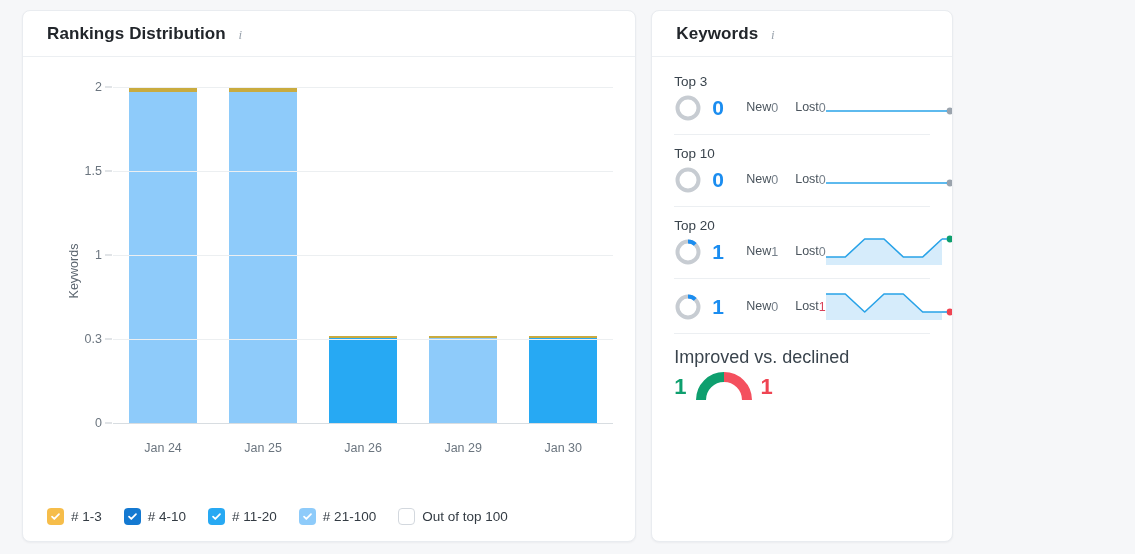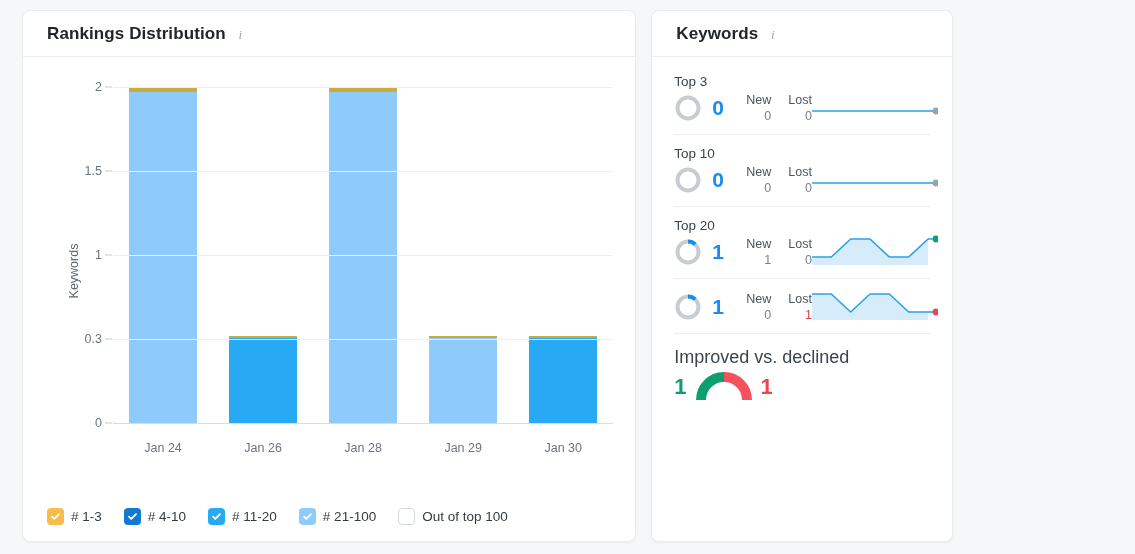--- a/index.html
+++ b/index.html
@@ -198,21 +198,21 @@
     font-weight: bold;
     color: #1b8df0;
     margin-left: 10px;
     min-width: 22px;
   }
   .nl-group {
     display: flex;
     gap: 17px;
     margin-left: 12px;
   }
-  .nl-col { display: flex; flex-direction: column; text-align: right; }
+  .nl-col { display: flex; flex-direction: row; }
   .nl-label { font-size: 12.5px; color: #4a545d; line-height: 15px; }
   .nl-val  { font-size: 12.5px; color: #78828c; line-height: 16px; }
   .nl-val.lost-red { color: #d9425a; }
   .spark { margin-left: auto; width: 126px; height: 34px; }
 
   
   .ivd { padding-top: 13px; }
   .ivd-title {
     font-size: 18px;
     color: #3a444d;
@@ -245,32 +245,32 @@
         <div class="plot" id="plot">
           <div class="bars" id="bars">
               <div class="bar-slot">
                 <div class="bar" style="height: 100%;">
                   <div class="seg" style="background: rgb(142, 203, 250); height: 98.5%;"></div>
                   <div class="seg" style="background: rgb(201, 171, 63); height: 1.5%;"></div>
                 </div>
                 <div class="xtick">Jan 24</div>
               </div>
               <div class="bar-slot">
+                <div class="bar" style="height: 100%;">
+                  <div class="seg" style="background: rgb(142, 203, 250); height: 98.5%;"></div>
+                  <div class="seg" style="background: rgb(201, 171, 63); height: 1.5%;"></div>
+                </div>
+                <div class="xtick">Jan 25</div>
+              </div>
+              <div class="bar-slot">
                 <div class="bar" style="height: 51%;">
                   <div class="seg" style="background: rgb(39, 169, 243); height: 49.5%;"></div>
                   <div class="seg" style="background: rgb(201, 171, 63); height: 1.5%;"></div>
                 </div>
                 <div class="xtick">Jan 26</div>
-              </div>
-              <div class="bar-slot">
-                <div class="bar" style="height: 100%;">
-                  <div class="seg" style="background: rgb(142, 203, 250); height: 98.5%;"></div>
-                  <div class="seg" style="background: rgb(201, 171, 63); height: 1.5%;"></div>
-                </div>
-                <div class="xtick">Jan 28</div>
               </div>
               <div class="bar-slot">
                 <div class="bar" style="height: 51%;">
                   <div class="seg" style="background: rgb(142, 203, 250); height: 49.5%;"></div>
                   <div class="seg" style="background: rgb(201, 171, 63); height: 1.5%;"></div>
                 </div>
                 <div class="xtick">Jan 29</div>
               </div>
               <div class="bar-slot">
                 <div class="bar" style="height: 51%;">

